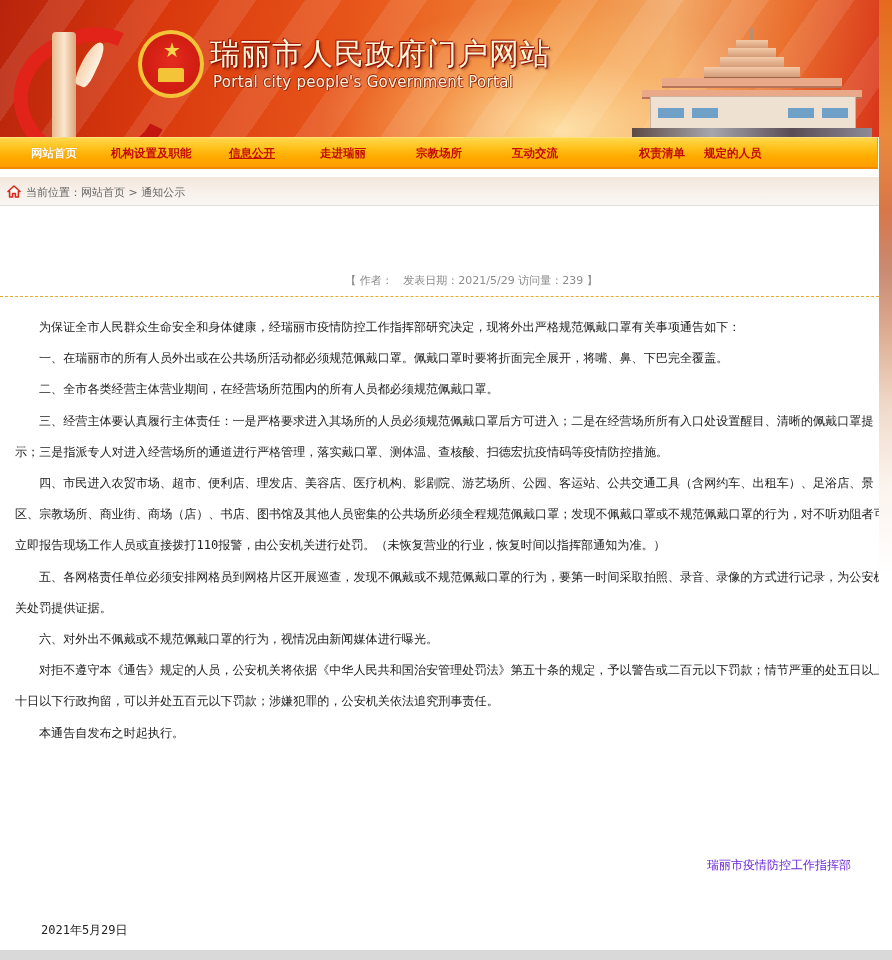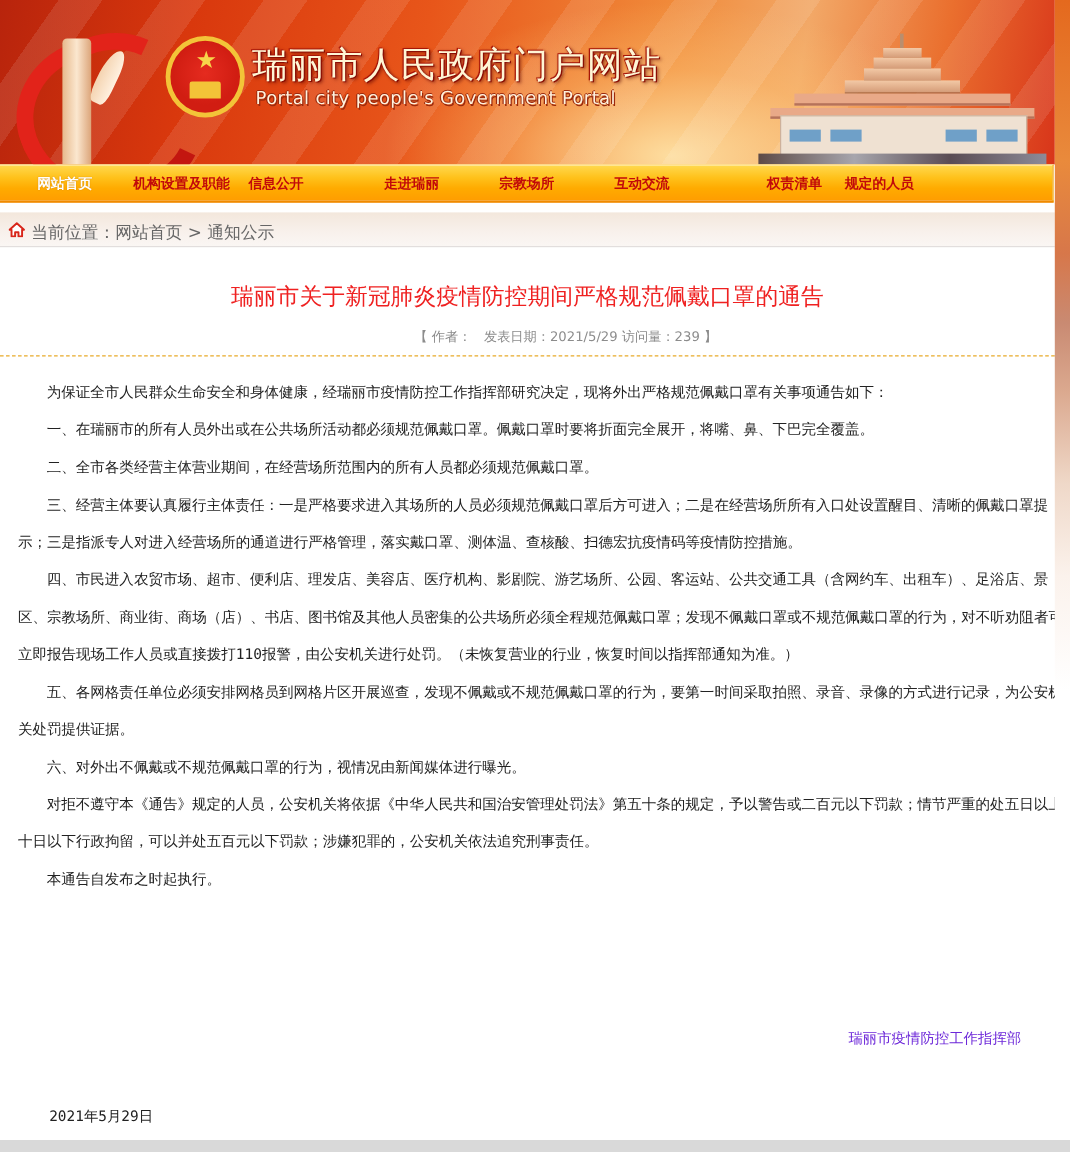--- a/index.html
+++ b/index.html
@@ -83,21 +83,21 @@
   }
   .nav-item.active { color:#ffffff; text-shadow:0 0 1px #c97a00; }
 
   
   .breadcrumb {
     position:absolute; left:0; top:177px; width:879px; height:28px;
     background:linear-gradient(180deg,#f3e7dc 0%,#f8f1ec 60%,#faf6f3 100%);
     border-bottom:1px solid #e2dedd;
   }
   .home-icon { position:absolute; left:7px; top:8px; width:14px; height:13px; }
-  .crumb-text { position:absolute; left:26px; top:8px; font-size:14px; color:#666666; white-space:nowrap; }
+  .crumb-text { position:absolute; left:26px; top:8px; font-size:11px; color:#666666; white-space:nowrap; }
   .crumb-text span { cursor:default; }
   .crumb-link { cursor:pointer; }
 
   
   .article-title {
     position:absolute; left:0; top:234px; width:879px; text-align:center;
     font-size:19px; color:#ef2121; white-space:nowrap;
   }
   .article-meta {
     position:absolute; left:0; top:273px; width:879px; text-align:center;
@@ -157,38 +157,37 @@
       <div class="bld-window" style="left:60px;"></div>
       <div class="bld-window" style="left:156px;"></div>
       <div class="bld-window" style="left:190px;"></div>
       <div class="bld-ground"></div>
     </div>
   </div>
 
   <div class="nav">
     <a class="nav-item active" style="left:31px;">网站首页</a>
     <a class="nav-item" style="left:111px;">机构设置及职能</a>
-    <a class="nav-item" style="left:207px;">信息公开</a>
+    <a class="nav-item" style="left:229px;text-decoration:underline;">信息公开</a>
     <a class="nav-item" style="left:320px;">走进瑞丽</a>
     <a class="nav-item" style="left:416px;">宗教场所</a>
     <a class="nav-item" style="left:512px;">互动交流</a>
     <a class="nav-item" style="left:608px;margin-left:31px;">权责清单</a>
     <a class="nav-item" style="left:704px;">规定的人员</a>
   </div>
 
   <div class="breadcrumb">
     <svg class="home-icon" viewBox="0 0 14 13">
       <path d="M7 1 L1 6.5 L2.6 6.5 L2.6 12 L5.6 12 L5.6 8.5 L8.4 8.5 L8.4 12 L11.4 12 L11.4 6.5 L13 6.5 Z" fill="#ffffff" stroke="#d8261a" stroke-width="1.6" stroke-linejoin="round"></path>
     </svg>
     <div class="crumb-text">
       <span>当前位置：</span><span class="crumb-link">网站首页</span><span> &gt; </span><span class="crumb-link">通知公示</span>
     </div>
   </div>
 
-  <h1 class="article-title" style="margin:0;font-weight:normal;">瑞丽市关于新冠肺炎疫情防控期间严格规范佩戴口罩的通告</h1>
   <div class="article-meta">
     <span style="white-space:pre;">【 作者：   发表日期：2021/5/29 访问量：239 】</span>
   </div>
   <div class="dash-rule"></div>
 
   <div class="body-text">
     <p>为保证全市人民群众生命安全和身体健康，经瑞丽市疫情防控工作指挥部研究决定，现将外出严格规范佩戴口罩有关事项通告如下：</p>
     <p>一、在瑞丽市的所有人员外出或在公共场所活动都必须规范佩戴口罩。佩戴口罩时要将折面完全展开，将嘴、鼻、下巴完全覆盖。</p>
     <p>二、全市各类经营主体营业期间，在经营场所范围内的所有人员都必须规范佩戴口罩。</p>
     <p>三、经营主体要认真履行主体责任：一是严格要求进入其场所的人员必须规范佩戴口罩后方可进入；二是在经营场所所有入口处设置醒目、清晰的佩戴口罩提示；三是指派专人对进入经营场所的通道进行严格管理，落实戴口罩、测体温、查核酸、扫德宏抗疫情码等疫情防控措施。</p>

